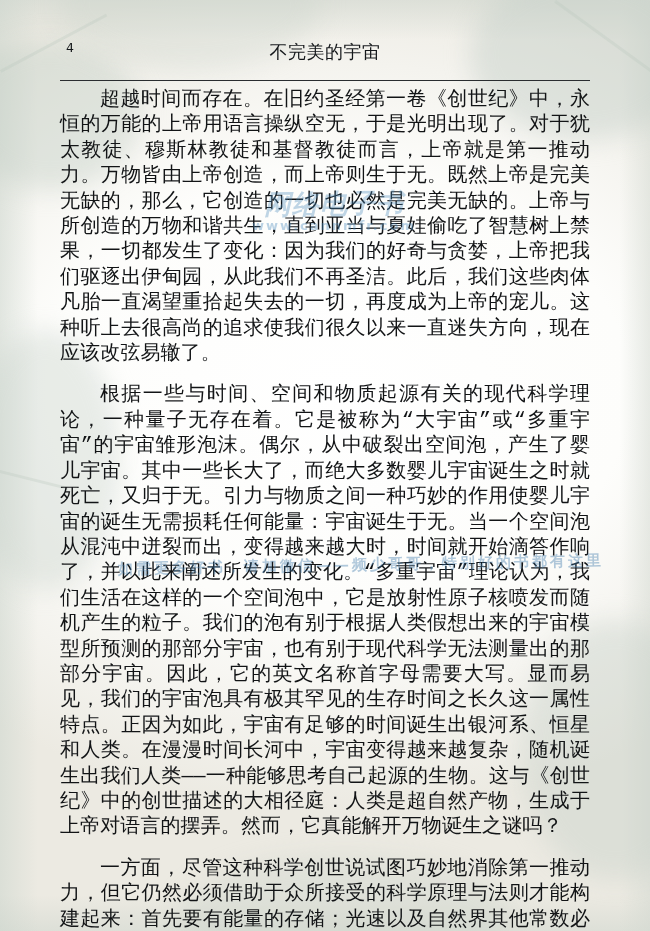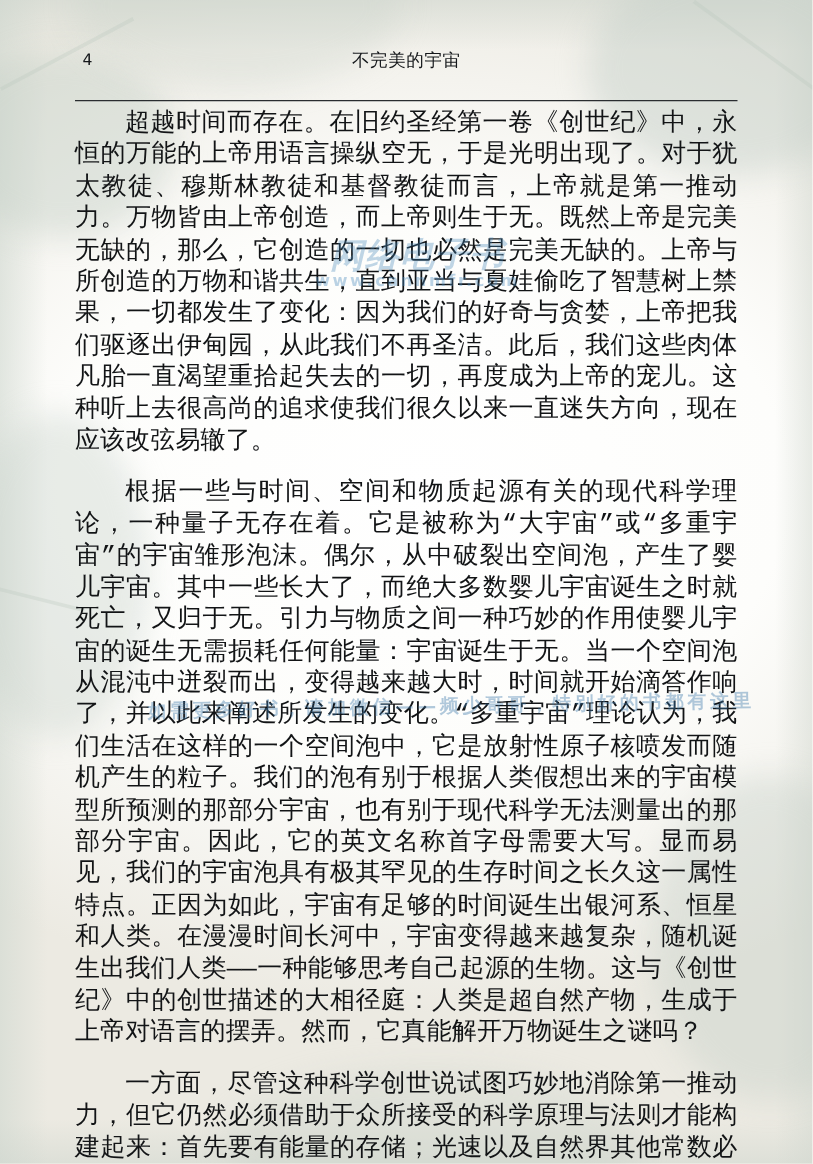--- a/index.html
+++ b/index.html
@@ -82,21 +82,21 @@
     font-size: 12.5px;
     color: #14171a;
   }
   .head-title {
     position: absolute;
     left: 0;
     right: 0;
     top: 0;
     text-align: center;
     font-family: "DejaVu Sans", "Liberation Sans", sans-serif;
-    font-size: 14px;
+    font-size: 18px;
     letter-spacing: 0.5px;
     color: #14171a;
   }
   .rule {
     position: absolute;
     left: 0;
     right: 0;
     top: 40px;
     height: 1px;
     background: #2a2d30;

